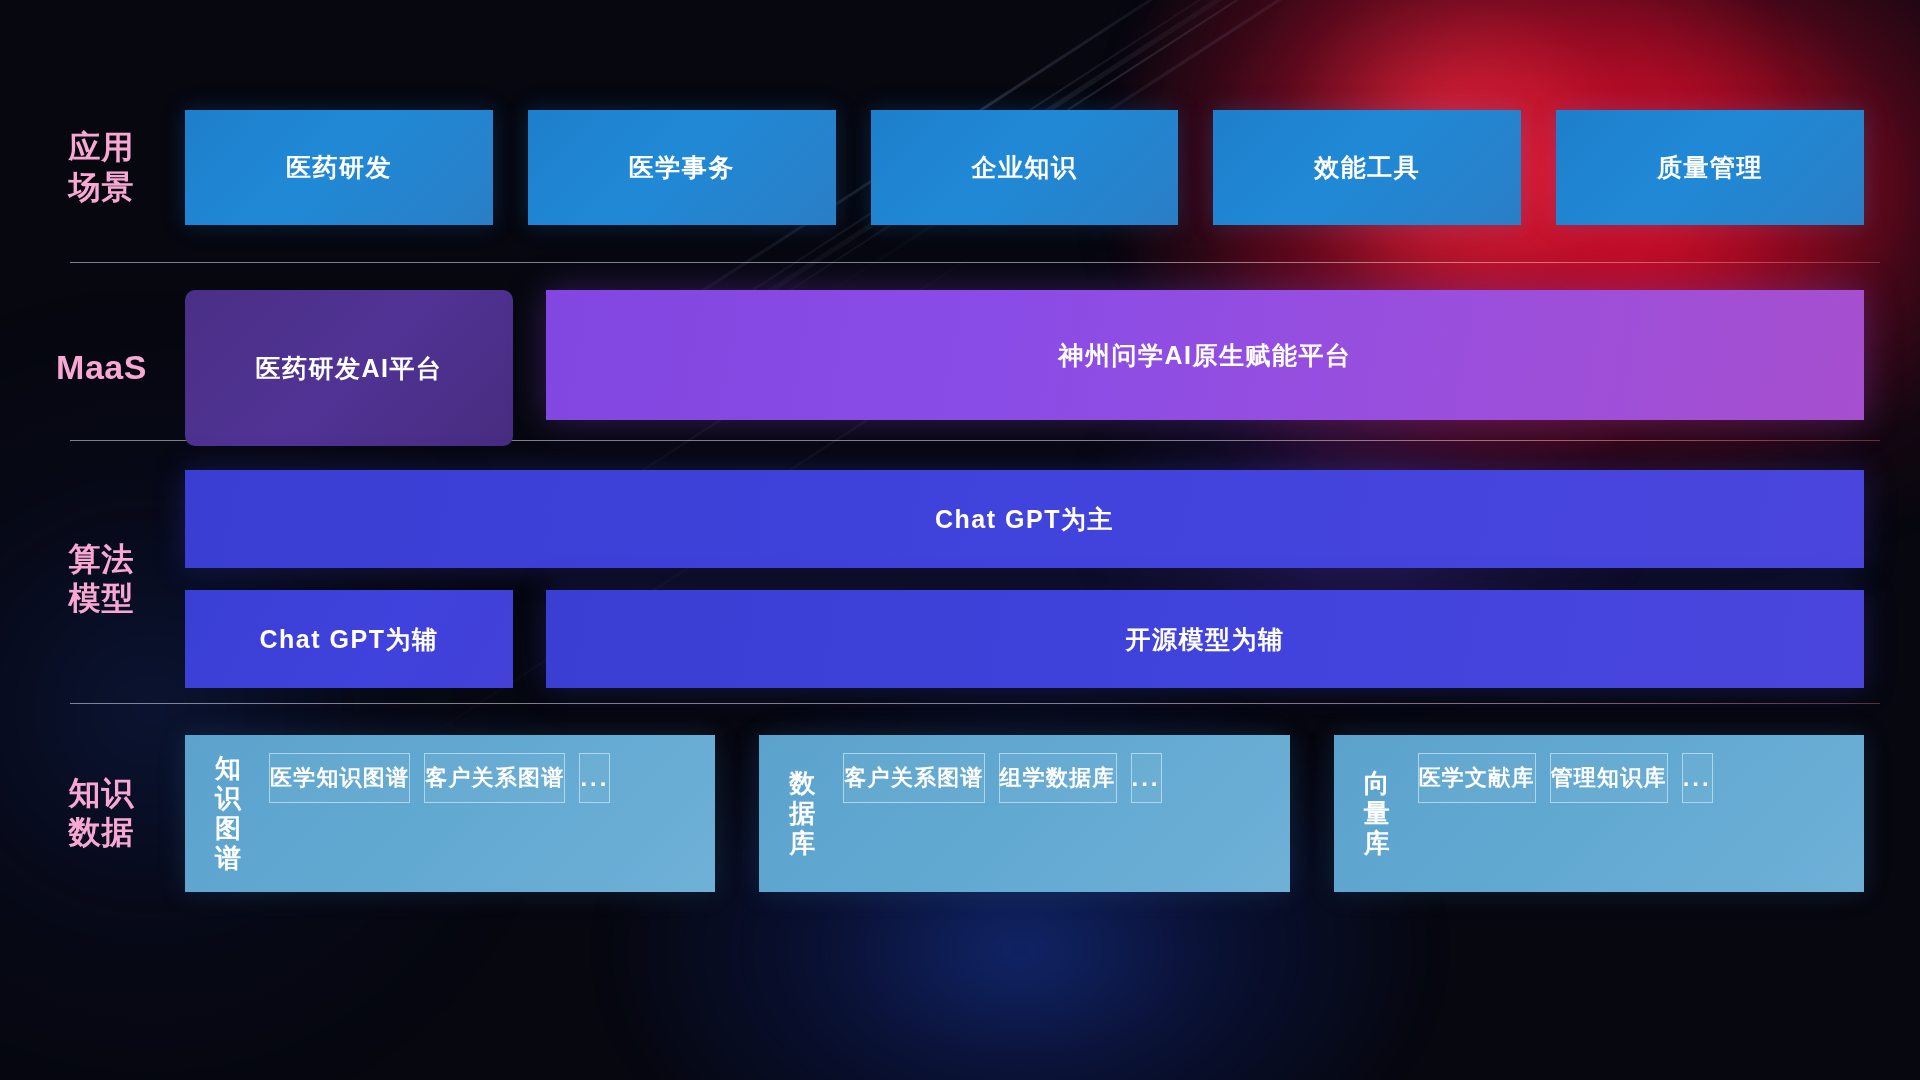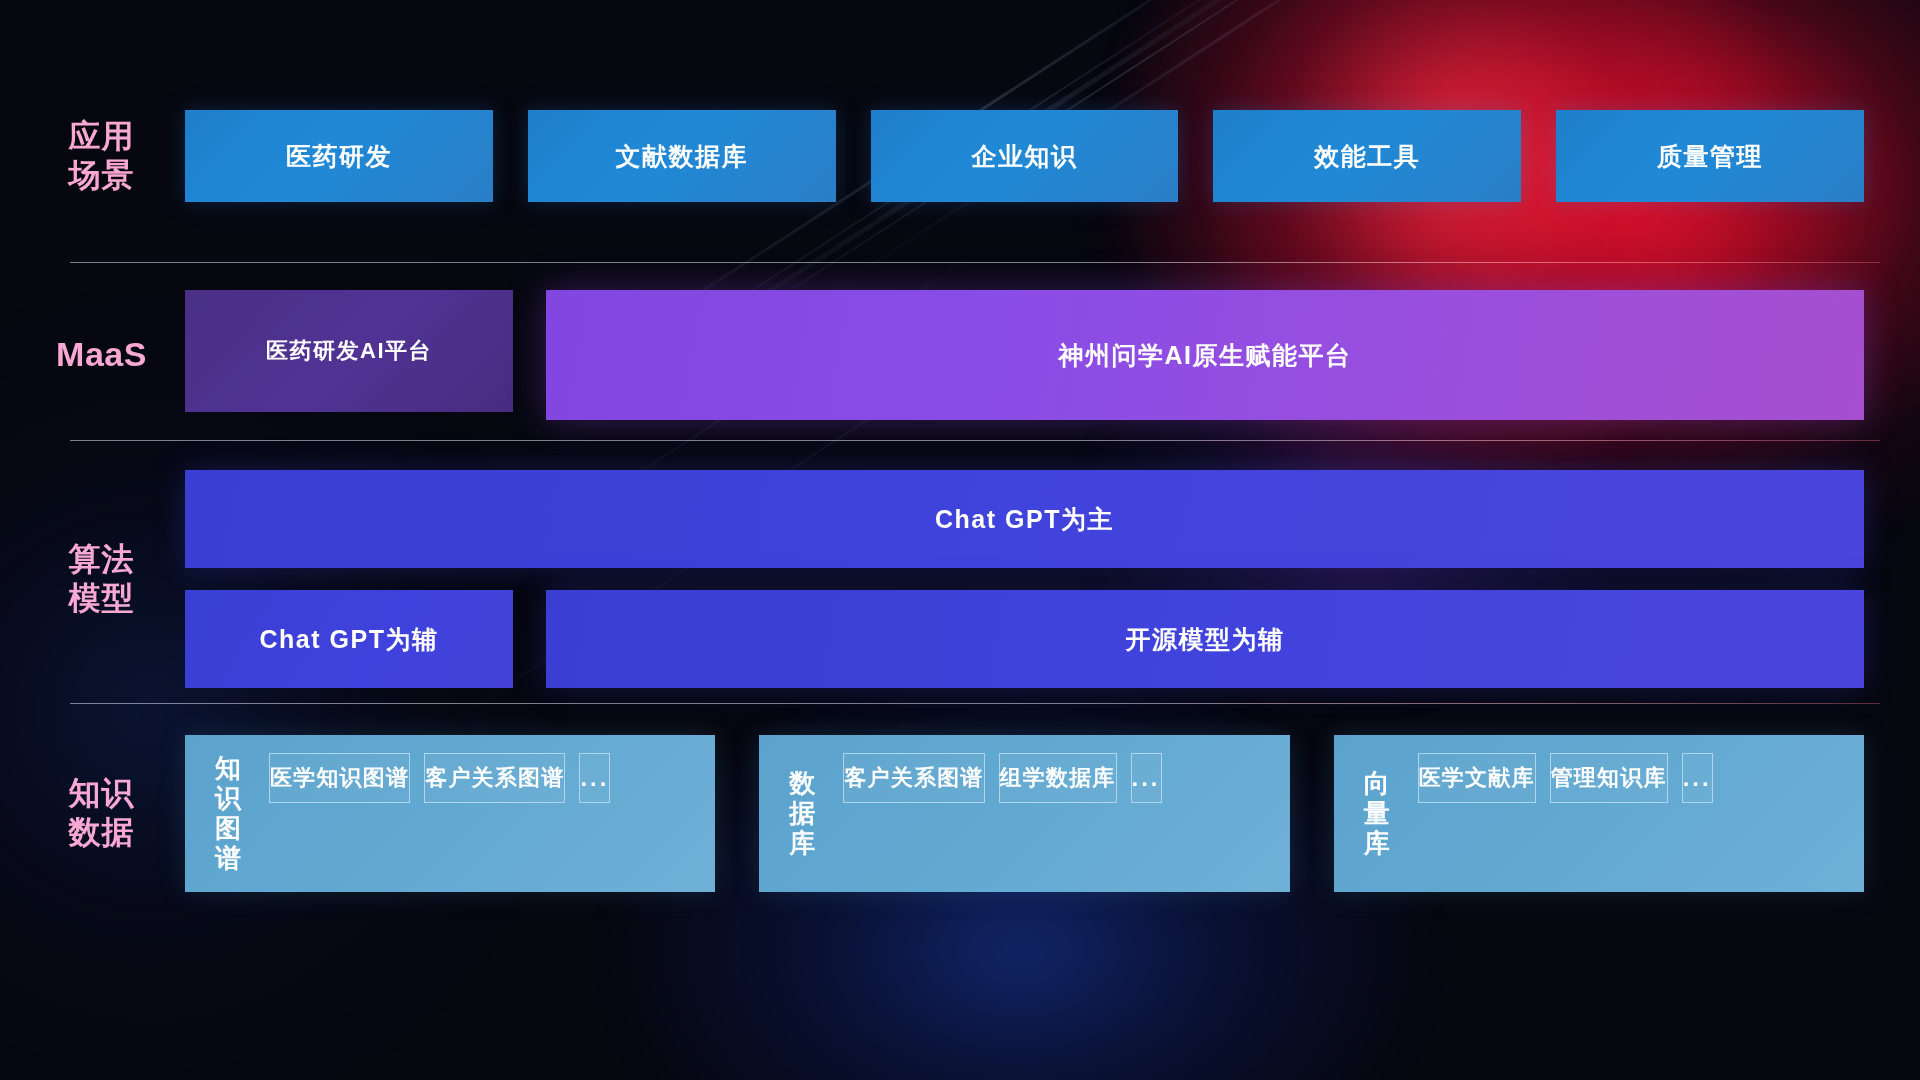--- a/index.html
+++ b/index.html
@@ -130,41 +130,41 @@
   
   .apps {
     display: flex;
     gap: 35px;
     padding-right: 56px;
     width: 100%;
     box-sizing: border-box;
   }
   .app-card {
     flex: 1 1 0;
-    height: 92px;
+    height: 115px;
     display: flex;
     align-items: center;
     justify-content: center;
     background: linear-gradient(135deg, #1e7fcc 0%, #2089d6 45%, #2a7ec6 100%);
     color: #ffffff;
     font-size: 25px;
     font-weight: 600;
     letter-spacing: 1.5px;
     box-shadow: 0 0 22px rgba(30,120,210,0.25);
     font-family: Liberation Serif, serif;
   }
 
   
   .maas { display: flex; gap: 33px; width: 100%; padding-right: 56px; box-sizing: border-box; }
   .maas-left {
     width: 328px; flex: 0 0 328px;
-    height: 122px;
+    height: 156px;
     display: flex; align-items: center; justify-content: center;
     background: linear-gradient(135deg, #4a2f86 0%, #503394 50%, #472c80 100%);
-    color: #fff; font-size: 22px; font-weight: 600; letter-spacing: 1.5px;
+    color: #fff; font-size: 25px; font-weight: 600; letter-spacing: 1.5px; border-radius: 10px;
   }
   .maas-right {
     flex: 1 1 auto;
     height: 130px;
     display: flex; align-items: center; justify-content: center;
     background: linear-gradient(100deg, #8247e0 0%, #8a4ce6 35%, #9b4fdc 70%, #a64fcf 100%);
     color: #fff; font-size: 25px; font-weight: 600; letter-spacing: 1.5px;
     box-shadow: 0 0 34px rgba(140,70,230,0.35);
   }
 
@@ -255,21 +255,21 @@
     <div class="divider" style="top:703px;"></div>
 
     <div class="row" style="top:110px;">
       <div class="row-label">
         <div>应用</div>
         <div>场景</div>
       </div>
       <div class="row-content">
         <div class="apps">
           <div class="app-card">医药研发</div>
-          <div class="app-card">文献数据库</div>
+          <div class="app-card">医学事务</div>
           <div class="app-card">企业知识</div>
           <div class="app-card">效能工具</div>
           <div class="app-card">质量管理</div>
         </div>
       </div>
     </div>
 
     <div class="row" style="top:290px;">
       <div class="row-label latin">
         <div>MaaS</div>

